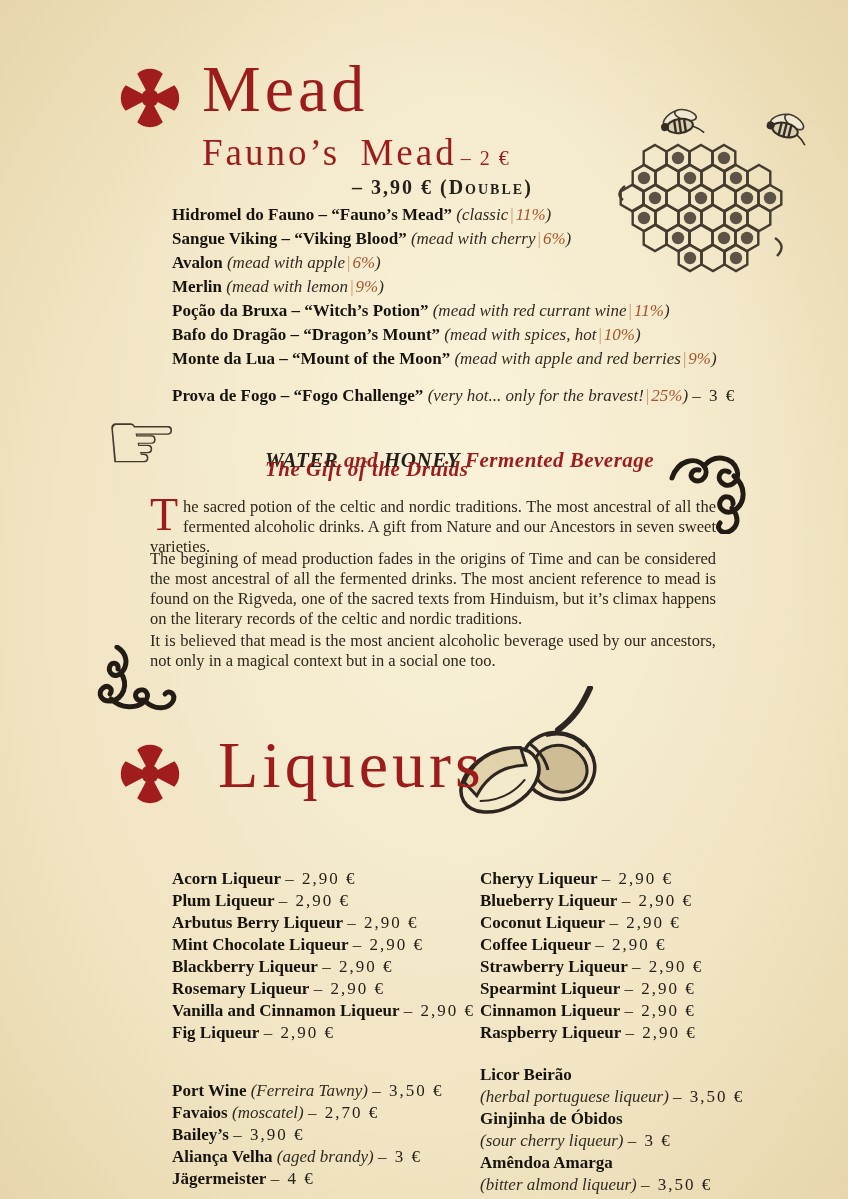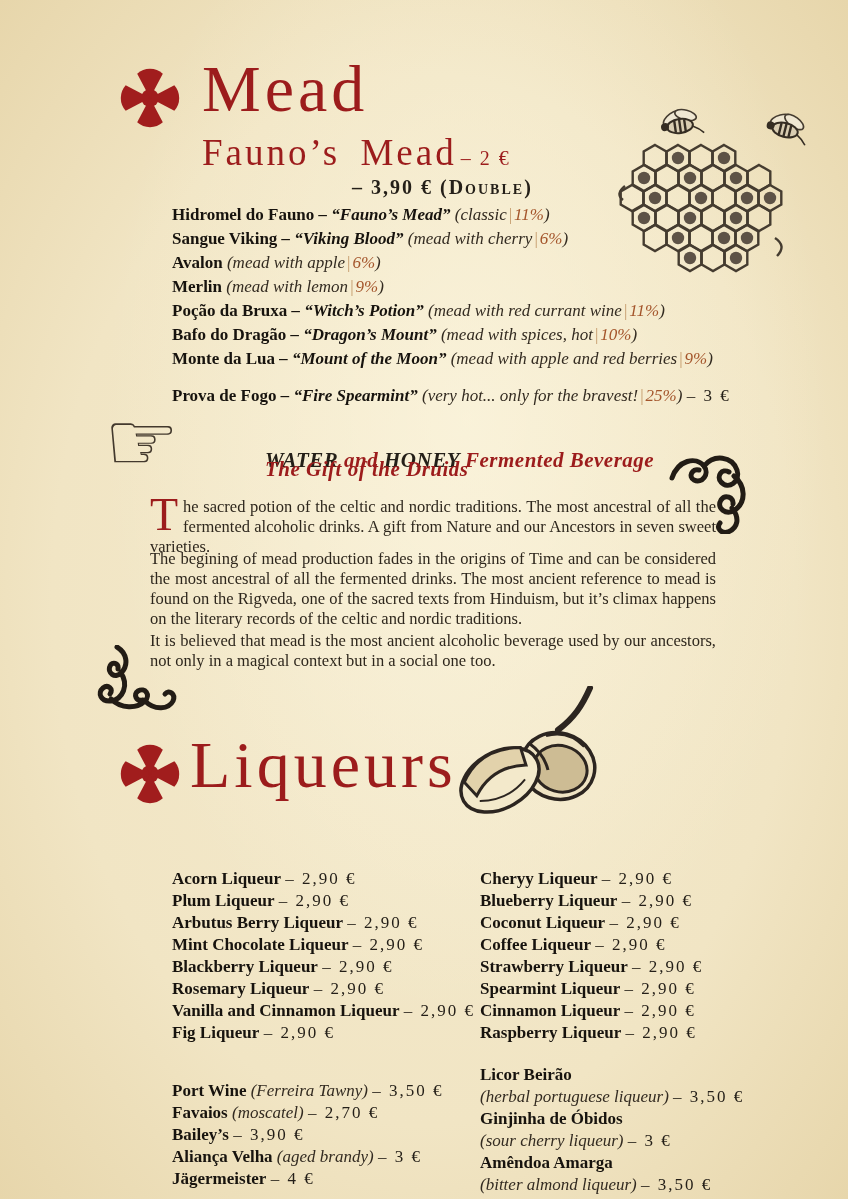--- a/index.html
+++ b/index.html
@@ -13,21 +13,21 @@
   }
   .abs{position:absolute;}
   .red{color:#9c1c1c;}
   .title{font-size:66px; line-height:1; color:#9c1c1c; letter-spacing:4px; font-weight:normal;}
   .subtitle{font-size:37px; color:#9c1c1c; letter-spacing:3px; word-spacing:8px;}
   .subprice{font-size:20px; letter-spacing:2px; color:#9c1c1c;}
   .dbl{font-size:20px; letter-spacing:2px; color:#241f18; font-weight:bold;font-family:Liberation Serif, serif;}
   .dbl .sc{font-variant:small-caps;}
   .mead-list{font-size:17px; line-height:24px; white-space:nowrap;}
   .mead-row b.nm{color:#17130e;}
-  .mead-row b.al{font-style:italic; color:#17130e;}
+  .mead-row b.al{color:#17130e;}
   .mead-row i.ds{color:#332b21;}
   .pipe{color:#c49a6a; font-style:normal; padding:0 2px;}
   .pct{color:#a4552b;}
   .pr{letter-spacing:2px; color:#241f18;}
   .feature{margin-top:13px;}
   .druid-line{font-size:21px; font-weight:bold; font-style:italic; letter-spacing:.5px;}
   .para{font-size:16.5px; line-height:20px; width:566px; text-align:justify; color:#2e271d;}
   .dropcap{float:left; font-size:46px; line-height:36px; color:#9c1c1c; padding-right:5px; font-weight:normal;}
   .liq{font-size:17px; line-height:22px; white-space:nowrap;margin-top:40px;}
   .liq b{color:#17130e;}
@@ -144,21 +144,21 @@
       <b class="al">– “Dragon’s Mount”</b>
       <i class="ds">(mead with spices, hot</i><i class="pipe">|</i><i class="pct">10%</i><i class="ds">)</i>
     </div>
     <div class="mead-row">
       <b class="nm">Monte da Lua</b>
       <b class="al">– “Mount of the Moon”</b>
       <i class="ds">(mead with apple and red berries</i><i class="pipe">|</i><i class="pct">9%</i><i class="ds">)</i>
     </div>
     <div class="mead-row feature">
       <b class="nm">Prova de Fogo</b>
-      <b class="al">– “Fire Spearmint”</b>
+      <b class="al">– “Fogo Challenge”</b>
       <i class="ds">(very hot... only for the bravest!</i><i class="pipe">|</i><i class="pct">25%</i><i class="ds">)</i>
       <span class="pr">– 3 €</span>
     </div>
   </div>
 
   <div class="abs manicule" style="left:104px; top:400px;">☞</div>
   <div class="abs druid-line" style="left:265px; top:448px;text-align:right;">
     <span style="color:#241f18;">WATER</span><span class="red"> and </span><span style="color:#241f18;">HONEY</span><span class="red"> Fermented Beverage</span>
   </div>
   <div class="abs druid-line red" style="left:265px; top:457px;">The Gift of the Druids</div>
@@ -210,21 +210,21 @@
     <svg width="64" height="64" viewBox="0 0 100 100">
       <g fill="#a11d1d">
         <circle cx="50" cy="50" r="14"></circle>
         <path d="M50 50 L30 12 A30 30 0 0 1 70 12 Z"></path>
         <path d="M50 50 L30 12 A30 30 0 0 1 70 12 Z" transform="rotate(90 50 50)"></path>
         <path d="M50 50 L30 12 A30 30 0 0 1 70 12 Z" transform="rotate(180 50 50)"></path>
         <path d="M50 50 L30 12 A30 30 0 0 1 70 12 Z" transform="rotate(270 50 50)"></path>
       </g>
     </svg>
   </div>
-  <div class="abs title" style="left:190px; top:732px;">Liqueurs</div>
+  <div class="abs title" style="left:218px; top:732px;">Liqueurs</div>
 
   <div class="abs liq" style="left:172px; top:828px;">
     <div class="liq-row"><b>Acorn Liqueur</b> <span class="pr">– 2,90 €</span></div>
     <div class="liq-row"><b>Plum Liqueur</b> <span class="pr">– 2,90 €</span></div>
     <div class="liq-row"><b>Arbutus Berry Liqueur</b> <span class="pr">– 2,90 €</span></div>
     <div class="liq-row"><b>Mint Chocolate Liqueur</b> <span class="pr">– 2,90 €</span></div>
     <div class="liq-row"><b>Blackberry Liqueur</b> <span class="pr">– 2,90 €</span></div>
     <div class="liq-row"><b>Rosemary Liqueur</b> <span class="pr">– 2,90 €</span></div>
     <div class="liq-row"><b>Vanilla and Cinnamon Liqueur</b> <span class="pr">– 2,90 €</span></div>
     <div class="liq-row"><b>Fig Liqueur</b> <span class="pr">– 2,90 €</span></div>

